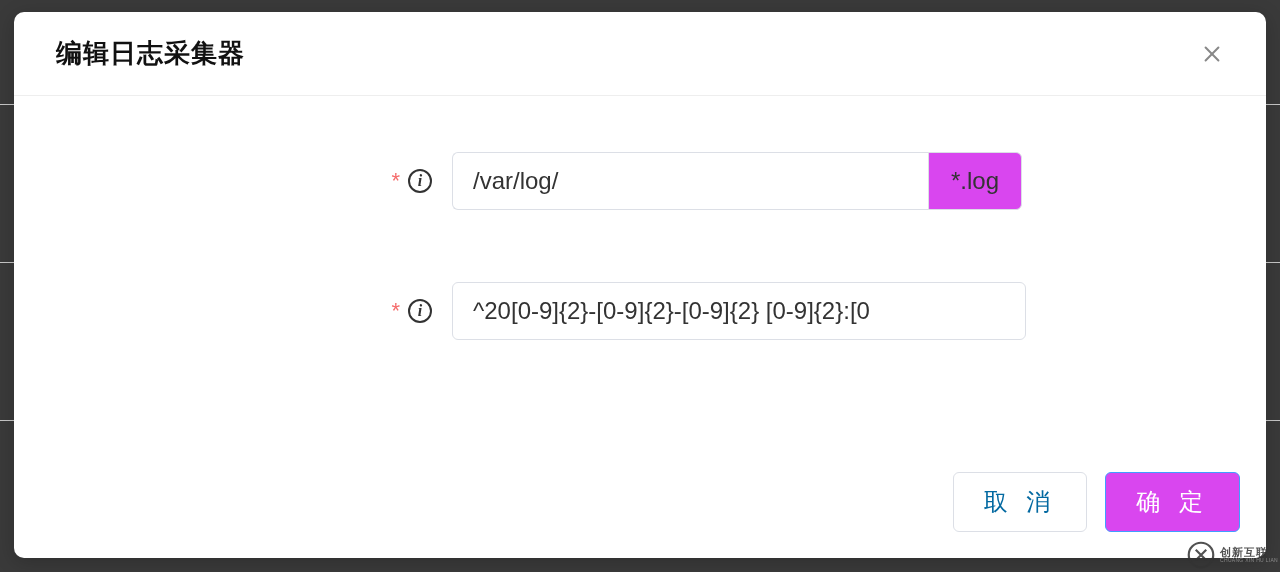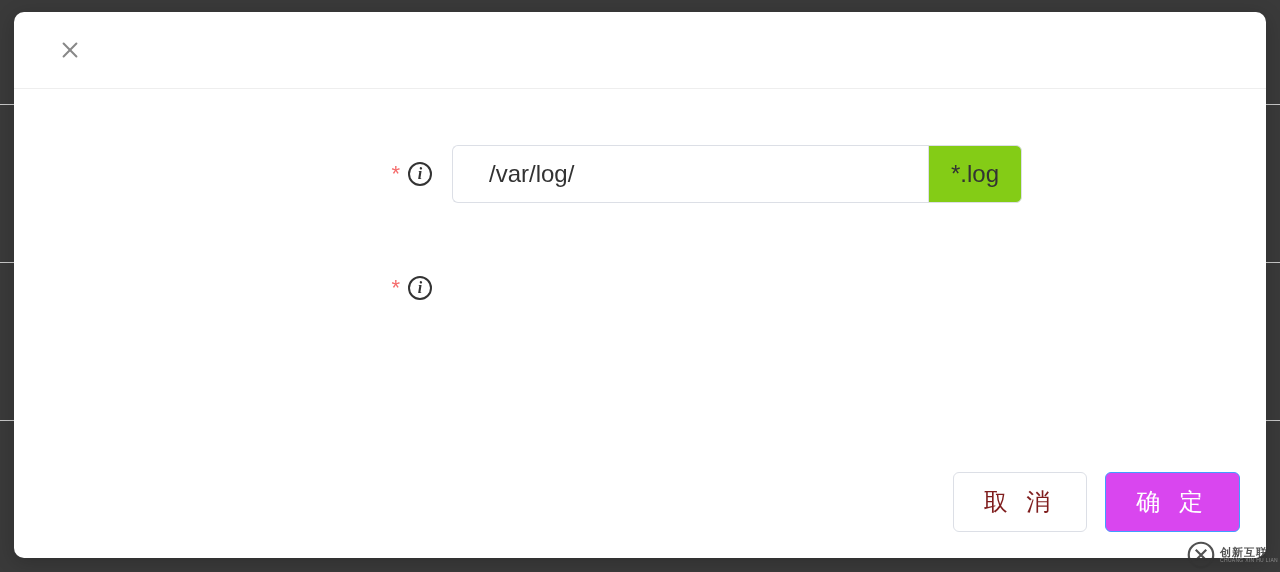--- a/index.html
+++ b/index.html
@@ -85,21 +85,21 @@
       font-style: italic;
     }
     .input-group {
       display: flex;
       margin-left: 10px;
     }
     .text-input {
       height: 58px;
       border: 1px solid #dcdfe6;
       border-radius: 6px;
-      padding: 0 36px;
+      padding: 0 20px;
       font-size: 24px;
       color: #333;
       outline: none;
       background: #fff;
     }
     .text-input.path {
       width: 476px;
       border-top-right-radius: 0;
       border-bottom-right-radius: 0;
       border-right: none;
@@ -108,40 +108,40 @@
       height: 58px;
       border: 1px solid #dcdfe6;
       border-left: 1px solid #dcdfe6;
       border-top-right-radius: 6px;
       border-bottom-right-radius: 6px;
       padding: 16px 22px;
       font-size: 24px;
       color: #333;
       display: flex;
       align-items: center;
-      background: #84cc16;
+      background: #d946ef;
     }
     .text-input.wide {
       width: 574px;
     }
     .modal-footer {
       display: flex;
       justify-content: flex-end;
       padding: 8px 26px 26px 26px;
       gap: 18px;
     }
     .btn {
       height: 60px;
       padding: 0 30px;
       font-size: 24px;
       border-radius: 6px;
       cursor: pointer;
       border: 1px solid #dcdfe6;
       background: #fff;
-      color: #7f1d1d;
+      color: #0369a1;
       letter-spacing: 6px;
     }
     .btn-primary {
       background: #d946ef;
       border-color: #409eff;
       color: #fff;
     }
     .watermark {
       position: absolute;
       right: 2px;
@@ -176,20 +176,21 @@
 </head>
 <body>
 
 <div class="bg-stripe" style="top:104px"></div>
 <div class="bg-stripe" style="top:262px"></div>
 <div class="bg-stripe" style="top:420px"></div>
 
 <div class="modal">
 
   <div class="modal-header">
+    <div class="modal-title">编辑日志采集器</div>
     <div class="close-btn">
       <svg viewBox="0 0 24 24" fill="none" stroke="currentColor" stroke-width="2.2" stroke-linecap="round">
         <line x1="5" y1="5" x2="19" y2="19"></line>
         <line x1="19" y1="5" x2="5" y2="19"></line>
       </svg>
     </div>
   </div>
 
   <div class="modal-body">
 
@@ -202,20 +203,23 @@
         <input class="text-input path" type="text" value="/var/log/" style="">
         <div class="input-addon">*.log</div>
       </div>
     </div>
 
     <div class="form-row">
       <div class="form-label">
         <span class="required">*</span>
         <span class="info-icon">i</span>
       </div>
+      <div class="input-group">
+        <input class="text-input wide" type="text" value="^20[0-9]{2}-[0-9]{2}-[0-9]{2} [0-9]{2}:[0" style="">
+      </div>
     </div>
 
   </div>
 
   <div class="modal-footer">
     <button class="btn">取 消</button>
     <button class="btn btn-primary">确 定</button>
   </div>
 
 </div>

